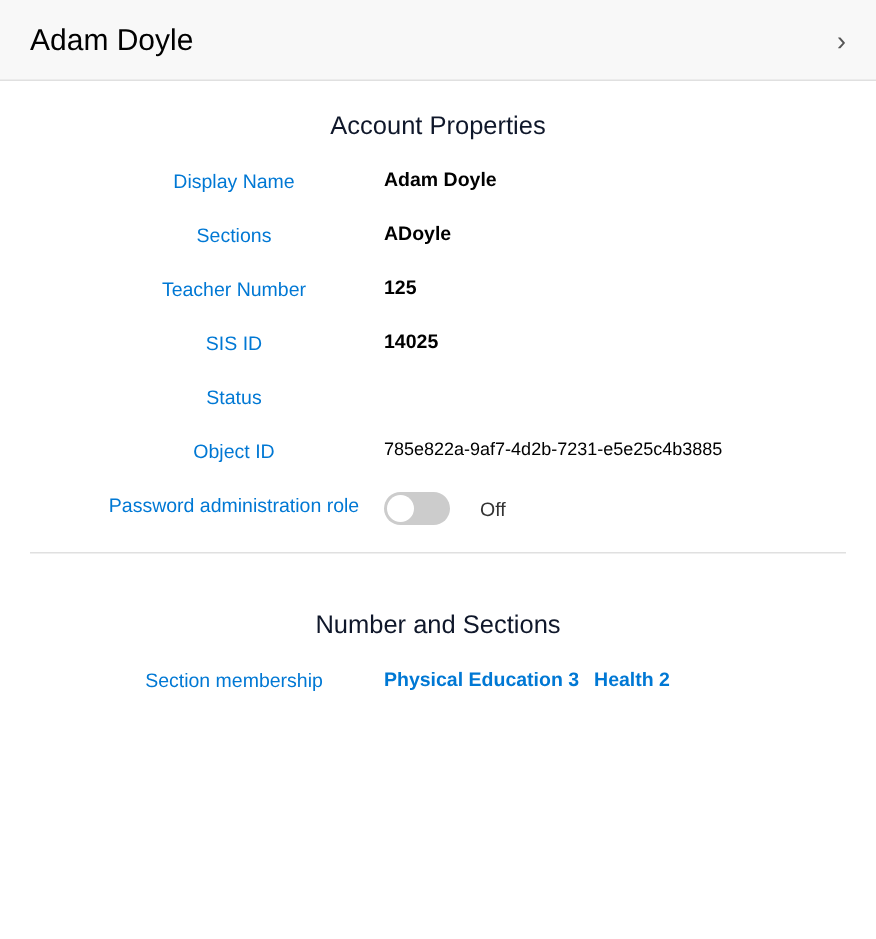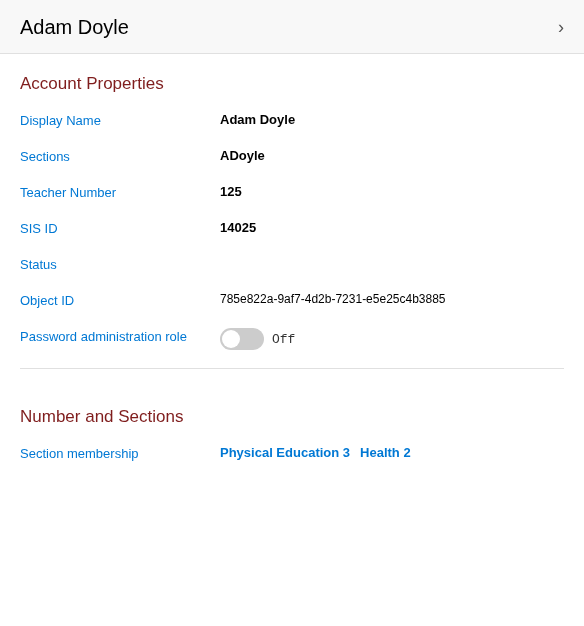--- a/index.html
+++ b/index.html
@@ -1,18 +1,19 @@
 <!DOCTYPE html>
 <html><head>
   <meta charset="utf-8">
   <style>
     * {
       box-sizing: border-box;
       margin: 0;
       padding: 0;
+      text-align: center;
     }
 
     body {
       font-family: 'Segoe UI', Arial, sans-serif;
       font-size: 14px;
       background: #fff;
       color: #333;
       width: 584px;
       min-height: 626px;
     }
@@ -38,37 +39,38 @@
       cursor: pointer;
     }
 
     .section {
       padding: 20px 20px 0 20px;
     }
 
     .section-title {
       font-size: 17px;
       font-weight: 400;
-      color: #7f1d1d;
+      color: #0f172a;
       margin-bottom: 18px;
     }
 
     .property-row {
       display: flex;
       align-items: flex-start;
       margin-bottom: 14px;
       min-height: 22px;
     }
 
     .property-label {
       color: #0078d4;
       font-size: 13px;
       min-width: 200px;
       flex-shrink: 0;
       padding-top: 1px;
+      margin-left: 36px;
     }
 
     .property-value {
       color: #000;
       font-size: 13px;
       font-weight: 600;
     }
 
     .property-value.normal-weight {
       font-weight: 400;
@@ -76,22 +78,21 @@
 
     .property-value.link {
       color: #0078d4;
       font-weight: 600;
       cursor: pointer;
     }
 
     .toggle-container {
       display: flex;
       align-items: center;
-      gap: 8px;
-      font-family: Liberation Mono, monospace;
+      gap: 20px;
     }
 
     .toggle {
       position: relative;
       width: 44px;
       height: 22px;
       background: #ccc;
       border-radius: 11px;
       cursor: pointer;
     }

